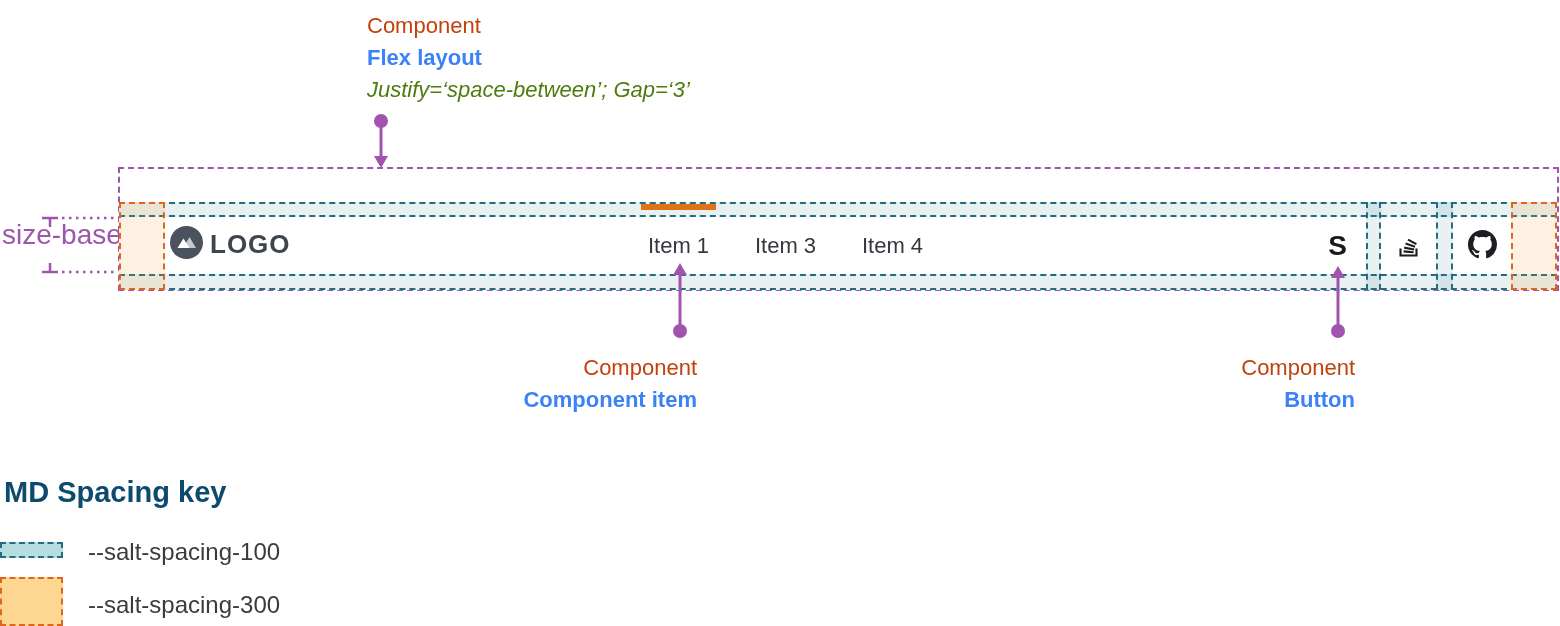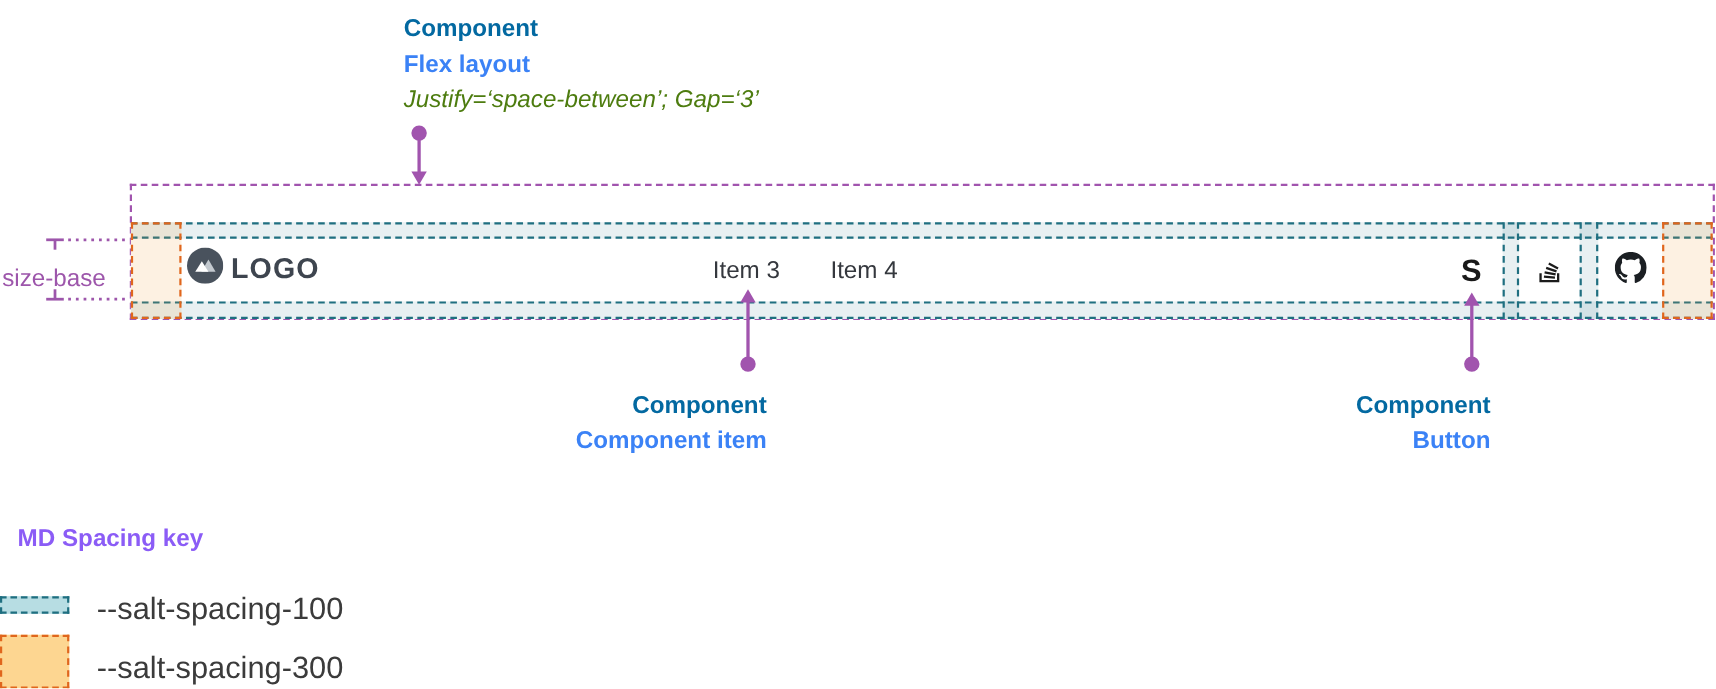--- a/index.html
+++ b/index.html
@@ -4,27 +4,27 @@
 <style>
   html,body{margin:0;padding:0;background:#fff;}
   .canvas{
     position:relative;width:1560px;height:626px;background:#ffffff;
     font-family:"Liberation Sans", sans-serif;overflow:hidden;
   }
   .abs{position:absolute;}
 
   
   .anno{color:#a46cb0;font-size:22px;line-height:32px;}
-  .anno .kicker{color:#0369a1;font-weight:700;}
+  .anno .kicker{color:#c2410c;font-weight:400;}
   .anno .title{color:#3b82f6;font-weight:700;}
   .anno .detail{color:#4d7c0f;font-style:italic;}
   .anno-flex{left:367px;top:10px;text-align:left;}
   .anno-nav{left:447px;top:352px;width:250px;text-align:right;}
   .anno-btn{left:1105px;top:352px;width:250px;text-align:right;}
-  .size-base-label{left:2px;top:240px;color:#9d56ab;font-size:22px;}
+  .size-base-label{left:2px;top:219px;color:#9d56ab;font-size:28px;}
 
   
   .flex-outline{
     left:118px;top:167px;width:1441px;height:124px;box-sizing:border-box;
     border:2.5px dashed #a154ae;z-index:1;
   }
 
   
   .navbar{left:119px;top:202px;width:1438px;height:88px;background:#ffffff;z-index:2;}
   .strip-h{
@@ -58,22 +58,22 @@
 
   .icon-btn{
     top:15px;height:58px;display:flex;align-items:center;justify-content:center;
     z-index:3;cursor:pointer;color:#191919;
   }
   .btn-s{left:1190px;width:57px;font-size:28px;font-weight:700;}
   .btn-so{left:1262px;width:55px;}
   .btn-gh{left:1334px;width:58px;}
 
   
-  .legend-title{left:16px;top:476px;font-size:22px;font-weight:700;color:#8b5cf6;}
-  .legend-label{left:88px;font-size:28px;color:#3b3b3b;}
+  .legend-title{left:4px;top:476px;font-size:29px;font-weight:700;color:#0c4a6e;}
+  .legend-label{left:88px;font-size:24px;color:#3b3b3b;}
   .swatch{left:0;box-sizing:border-box;}
   .swatch-100{top:542px;width:63px;height:16px;background:#b7dde3;border:2.5px dashed #1f6f80;}
   .swatch-300{top:577px;width:63px;height:49px;background:#fdd691;border:2.5px dashed #e0661d;}
   .label-100{top:538px;}
   .label-300{top:591px;}
 
   .overlay{left:0;top:0;z-index:10;pointer-events:none;}
 </style>
 </head>
 <body>
@@ -101,20 +101,24 @@
         <svg width="33" height="33" viewBox="0 0 33 33">
           <circle cx="16.5" cy="16.5" r="16.5" fill="#49525d"></circle>
           <polygon points="13,22 19.5,11 26,22" fill="#c3c9cf"></polygon>
           <polygon points="7.5,22 13.5,12.5 19.5,22" fill="#ffffff"></polygon>
         </svg>
       </span>
       <span class="logo-text">LOGO</span>
     </div>
 
     <div class="abs nav-items">
+      <div class="nav-item">
+        <div class="active-indicator"></div>
+        <span>Item 1</span>
+      </div>
       <div class="nav-item">
         <span>Item 3</span>
       </div>
       <div class="nav-item">
         <span>Item 4</span>
       </div>
     </div>
 
     <div class="abs icon-btn btn-s">
       <span>S</span>

